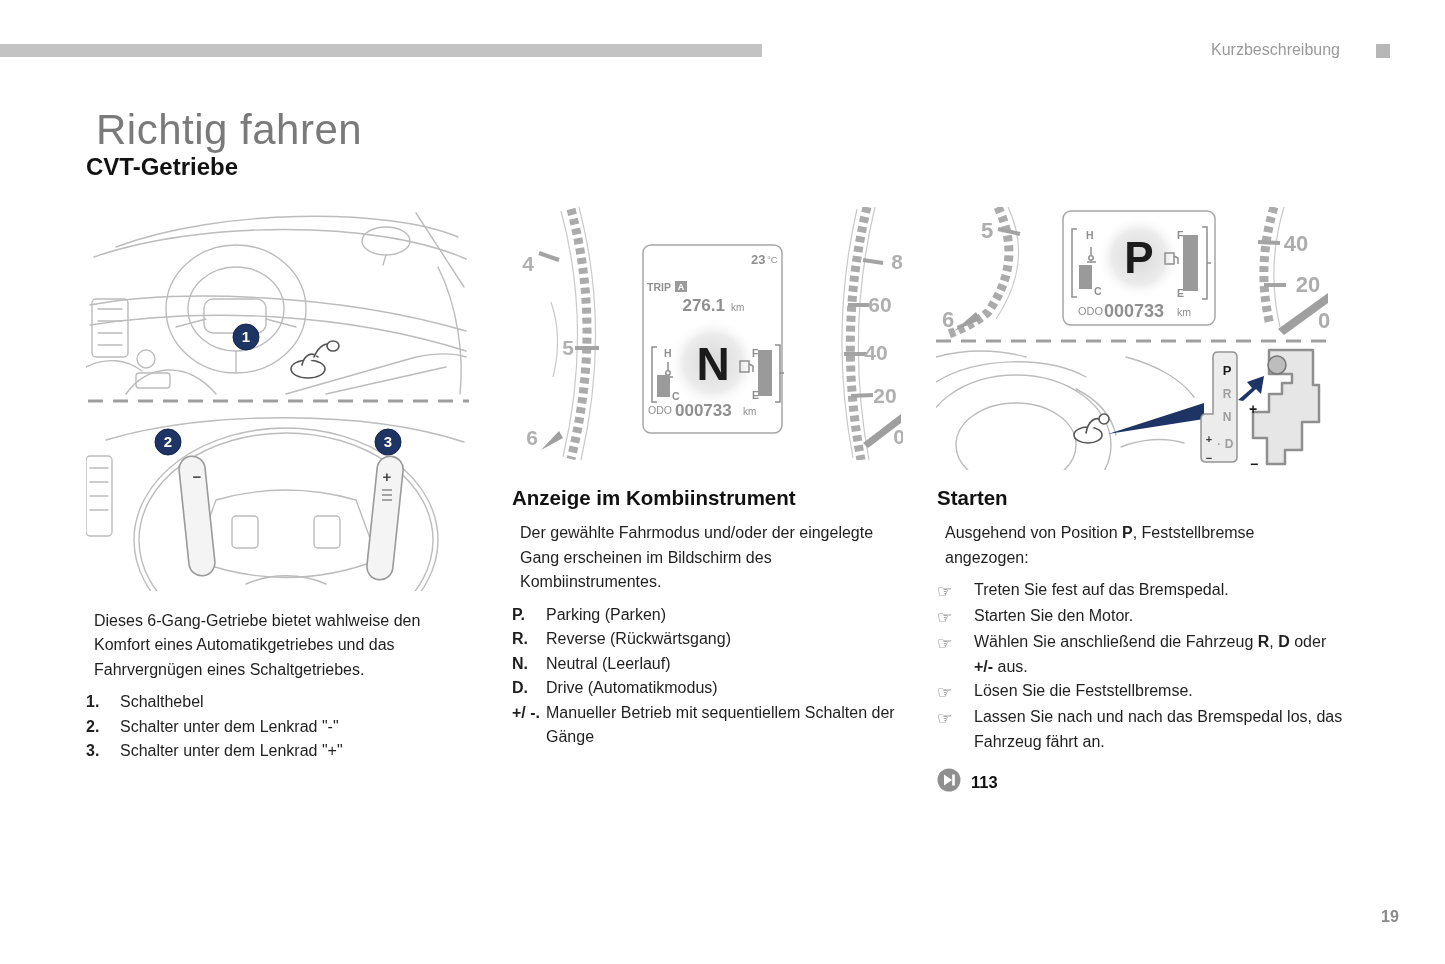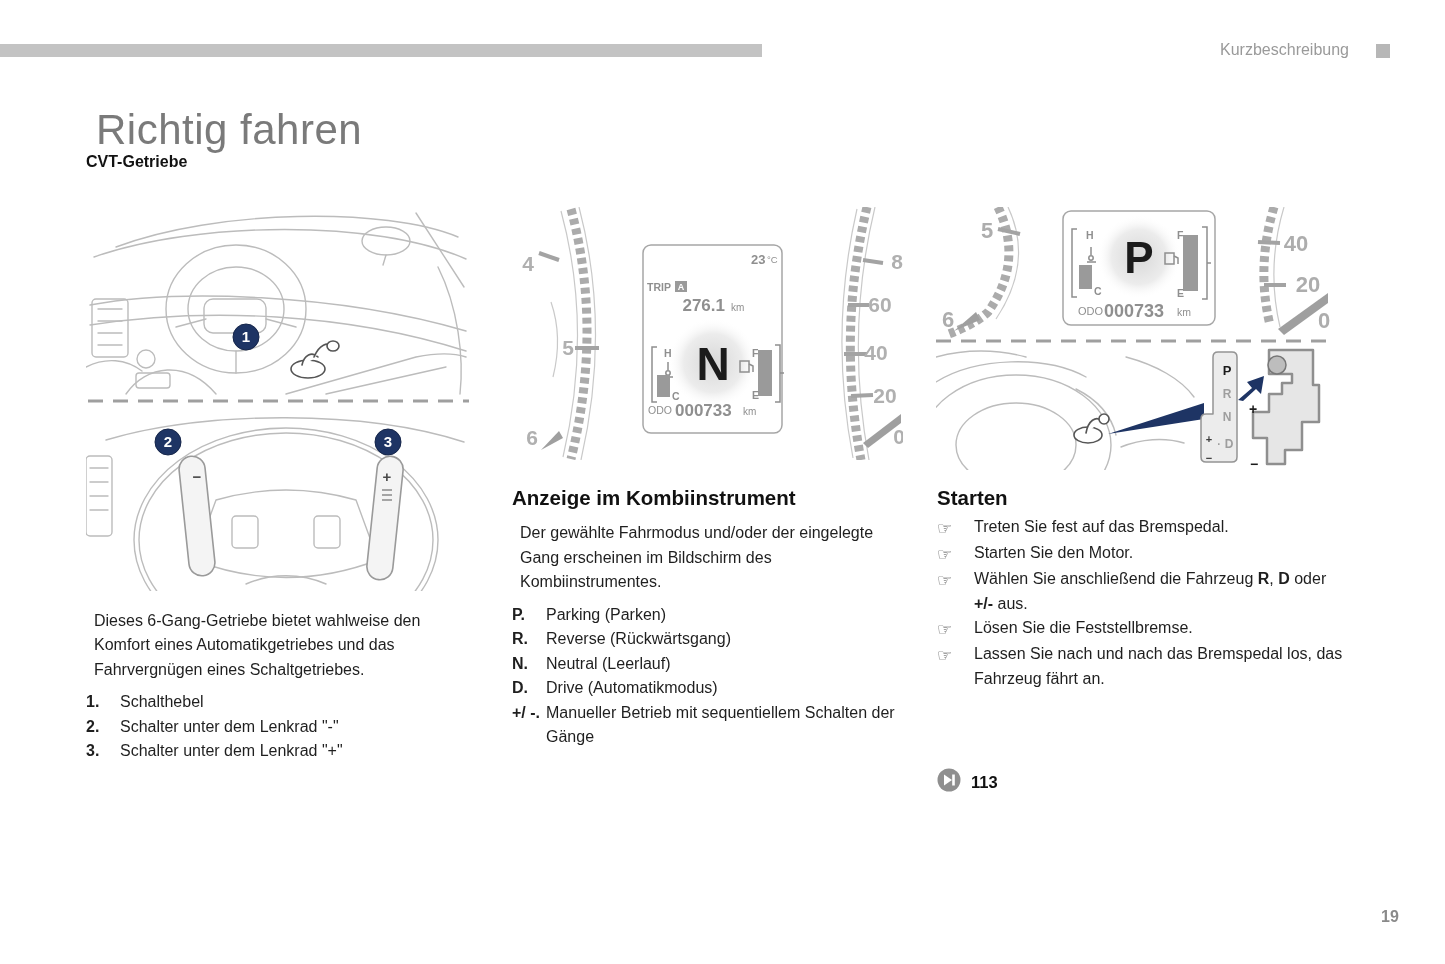--- a/index.html
+++ b/index.html
@@ -1,22 +1,22 @@
 <!DOCTYPE html>
 <html><head>
 <meta charset="utf-8">
 <style>
   html,body{margin:0;padding:0;background:#e8e8e8;}
   .page{position:relative;width:1445px;height:964px;background:#ffffff;overflow:hidden;
         font-family:"Liberation Sans",sans-serif;color:#1f1f1f;}
   .topbar{position:absolute;left:0;top:44px;width:762px;height:13px;background:#c3c3c3;}
-  .section-label{position:absolute;top:41px;right:96px;font-size:16px;color:#9a9a9a;text-align:right;}
+  .section-label{position:absolute;top:41px;right:105px;font-size:16px;color:#9a9a9a;text-align:right;}
   .section-square{position:absolute;top:44px;left:1376px;width:14px;height:14px;background:#b7b7b7;}
   h1{position:absolute;left:84px;top:94px;margin:12px;font-size:42px;font-weight:400;color:#7a7a7a;letter-spacing:.5px;}
-  h2{position:absolute;left:86px;top:153px;margin:0;font-size:16px;font-weight:bold;color:#121212;}
+  h2{position:absolute;left:86px;top:153px;margin:0;font-size:24px;font-weight:bold;color:#121212;}
   .fig{position:absolute;}
   #figA{left:86px;top:207px;}
   #figB{left:86px;top:398px;}
   #figC{left:511px;top:207px;}
   #figD{left:936px;top:207px;}
   .col{position:absolute;font-size:16px;line-height:1.53;}
   #col1text{left:86px;top:601px;width:402px;}
   #col2text{left:512px;top:482px;width:402px;}
   #col3text{left:937px;top:482px;width:406px;}
   .col h3{margin:0 0 2px;font-size:20.5px;color:#111;}
@@ -284,20 +284,21 @@
       <span>Drive (Automatikmodus)</span>
     </div>
     <div class="lrow">
       <span class="lnum">+/ -.</span>
       <span>Manueller Betrieb mit sequentiellem Schalten der Gänge</span>
     </div>
   </div>
 
   <div class="col" id="col3text">
     <h3>Starten</h3>
+    <p><span>Ausgehend von Position </span><span class="b">P</span><span>, Feststellbremse angezogen:</span></p>
     <div class="lrow">
       <span class="hand">☞</span>
       <span><span>Treten Sie fest auf das Bremspedal.</span></span>
     </div>
     <div class="lrow">
       <span class="hand">☞</span>
       <span><span>Starten Sie den Motor.</span></span>
     </div>
     <div class="lrow">
       <span class="hand">☞</span>

